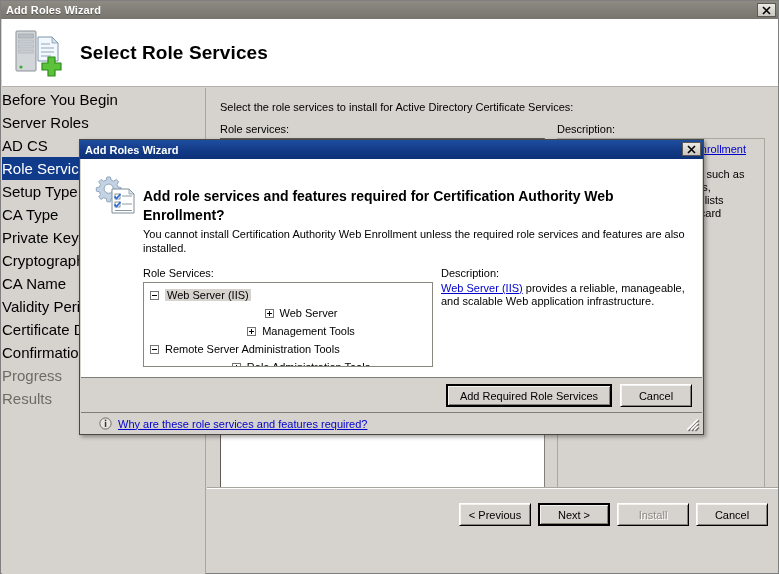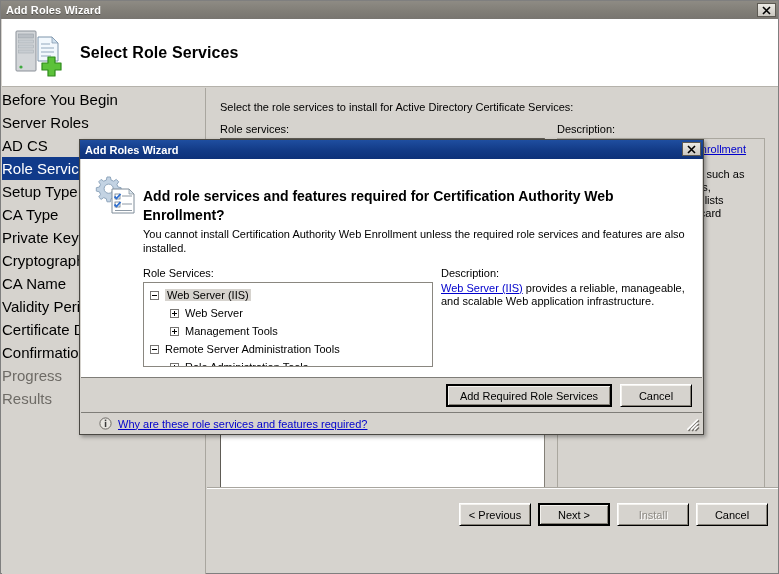--- a/index.html
+++ b/index.html
@@ -45,21 +45,21 @@
   
   #wizard-header {
     position: absolute; left: 1px; top: 18px;
     width: 776px; height: 68px;
     background: #ffffff;
     border-bottom: 1px solid #b5b2ab;
     display: flex; align-items: center;
   }
   #header-icon { margin-left: 10px; width: 56px; height: 52px; flex: none; }
   #header-title {
-    font-size: 16px; font-weight: bold; color: #000;
+    font-size: 19px; font-weight: bold; color: #000;
     margin-left: 12px; letter-spacing: .1px;
   }
 
   
   #nav-pane {
     position: absolute; left: 1px; top: 87px;
     width: 204px; height: 486px;
     background: #d6d3ce;
     border-right: 1px solid #ffffff;
   }
@@ -200,21 +200,21 @@
     background: #ffffff;
     border: 1px solid #8a8780;
     padding: 3px 0 0 0;
     overflow: hidden;
   }
   .tnode {
     display: flex; align-items: center; height: 18px;
     font-size: 11px; color: #000; white-space: nowrap;
   }
   .tnode.lvl1 { padding-left: 6px; }
-  .tnode.lvl2 { padding-left: 26px; }
+  .tnode.lvl2 { padding-left: 26px; justify-content: center; }
   .tbox {
     width: 9px; height: 9px; flex: none;
     border: 1px solid #767472; background: #fff;
     margin-right: 6px; position: relative;
   }
   .tbox::before {
     content:""; position:absolute; left:1px; top:3px; width:5px; height:1px; background:#000;
   }
   .tbox.plus::after {
     content:""; position:absolute; left:3px; top:1px; width:1px; height:5px; background:#000;

